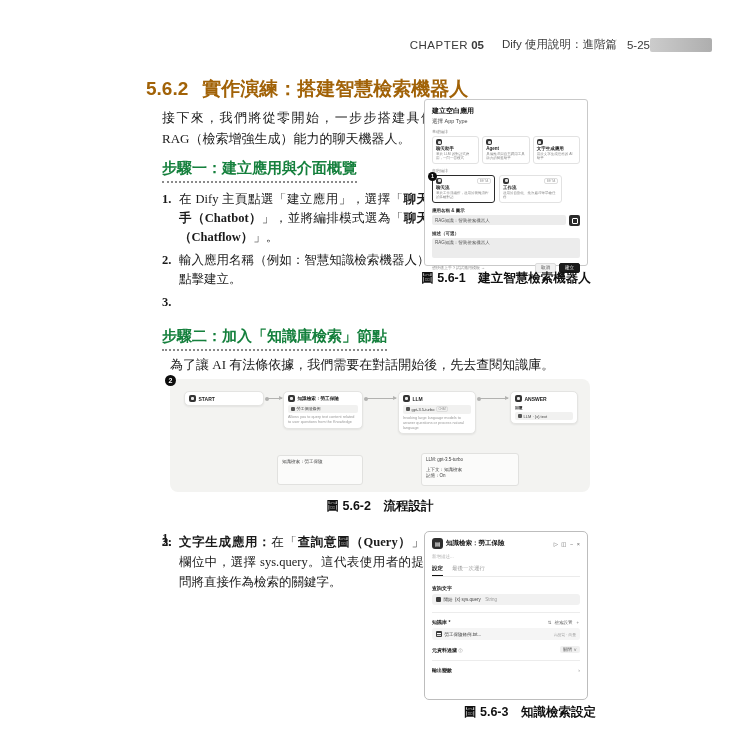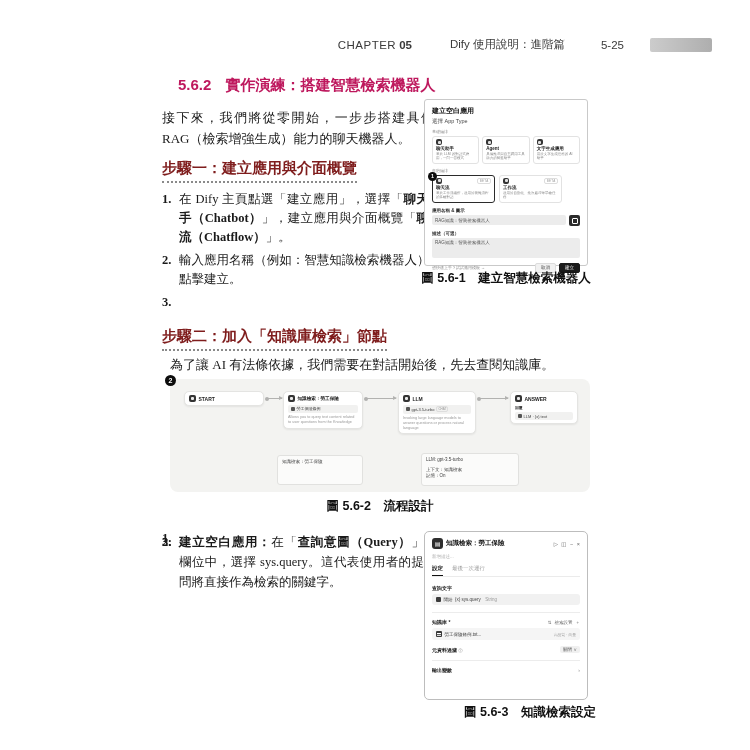--- a/index.html
+++ b/index.html
@@ -1,35 +1,35 @@
 <!DOCTYPE html>
 <html><head>
 <meta charset="utf-8">
 <style>
   * { margin:0; padding:0; box-sizing:border-box; }
   html,body { width:750px; height:750px; background:#ffffff; overflow:hidden; }
   body { position:relative; font-family:"Liberation Serif", serif; color:#1a1a1a; }
 
   
-  .pg-header { position:absolute; top:37px; right:38px; display:flex; align-items:center; gap:26px;
+  .pg-header { position:absolute; top:37px; right:38px; display:flex; align-items:center; gap:0;
                font-family:"Liberation Sans", sans-serif; font-size:11.5px; color:#3a3a3a; }
   .pg-header .chap { letter-spacing:.5px; }
   .pg-header .chapnum { font-weight:700; margin-left:3px; }
-  .pg-header .htitle { margin-left:12px; }
+  .pg-header .htitle { margin-left:18px; }
   .pg-header .pno { margin-left:10px; }
   .hbar { width:62px; height:14px; border-radius:2px;
           background:linear-gradient(to right,#cccccc,#aeaeae); }
 
   
-  .sec-title { position:absolute; left:178px; top:76px; font-family:"Liberation Sans",sans-serif;
-               font-weight:700; font-size:15px; color:#be185d; }
+  .sec-title { position:absolute; left:146px; top:76px; font-family:"Liberation Sans",sans-serif;
+               font-weight:700; font-size:19px; color:#a16207; }
   .sec-title .no { margin-right:14px; }
   .intro { position:absolute; left:162px; top:107px; width:272px; font-size:13px; line-height:21px; text-align:justify; }
   .step-h { position:absolute; font-family:"Liberation Sans",sans-serif; font-weight:700; font-size:15px;
-            color:#7f1d1d; padding-bottom:3px; border-bottom:2px dotted #8a8a8a; }
+            color:#15803d; padding-bottom:3px; border-bottom:2px dotted #8a8a8a; }
   #step1-h { left:162px; top:159px; }
   #step2-h { left:162px; top:327px;text-align:center; }
   .olist { position:absolute; font-size:12.5px; line-height:19px; }
   #list1 { left:162px; top:190px; width:280px; }
   #list2 { left:162px; top:528px; width:262px; line-height:20px; font-size:12.5px; }
   .li { position:relative; padding-left:17px; margin-bottom:4px; text-align:justify; }
   .li .num { position:absolute; left:0; font-weight:700; }
   .li b { font-weight:700; }
   .p2 { position:absolute; left:170px; top:356px; width:428px; font-size:13px; }
 
@@ -154,21 +154,21 @@
   <span class="no">5.6.2</span><span>實作演練：搭建智慧檢索機器人</span>
 </div>
 
 <div class="intro">接下來，我們將從零開始，一步步搭建具備 RAG（檢索增強生成）能力的聊天機器人。</div>
 
 <div class="step-h" id="step1-h">步驟一：建立應用與介面概覽</div>
 
 <div class="olist" id="list1">
   <div class="li">
     <span class="num">1.</span>
-    <span><span>在 Dify 主頁點選「建立應用」，選擇「</span><b>聊天助手（Chatbot）</b><span>」，建立應用與介面概覽「</span><b>聊天流（Chatflow）</b><span>」。</span></span>
+    <span><span>在 Dify 主頁點選「建立應用」，選擇「</span><b>聊天助手（Chatbot）</b><span>」，並將編排模式選為「</span><b>聊天流（Chatflow）</b><span>」。</span></span>
   </div>
   <div class="li">
     <span class="num">2.</span>
     <span>輸入應用名稱（例如：智慧知識檢索機器人）並點擊建立。</span>
   </div>
   <div class="li">
     <span class="num">3.</span>
   </div>
 </div>
 
@@ -298,21 +298,21 @@
 
 <div class="olist" id="list2">
   <div class="li">
     <span class="num">1.</span>
   </div>
   <div class="li">
     <span class="num">2.</span>
   </div>
   <div class="li">
     <span class="num">3.</span>
-    <span><b>建立空白應用：</b><span>在「</span><b>查詢意圖（Query）</b><span>」欄位中，選擇 sys.query。這代表使用者的提問將直接作為檢索的關鍵字。</span></span>
+    <span><b>文字生成應用：</b><span>在「</span><b>查詢意圖（Query）</b><span>」欄位中，選擇 sys.query。這代表使用者的提問將直接作為檢索的關鍵字。</span></span>
   </div>
 </div>
 
 <div class="fig3">
   <div class="p-head">
     <div class="p-hicon">▤</div>
     <div class="p-title">知識檢索：勞工保險</div>
     <div class="p-icons">
       <span>▷</span>
       <span>◫</span>

